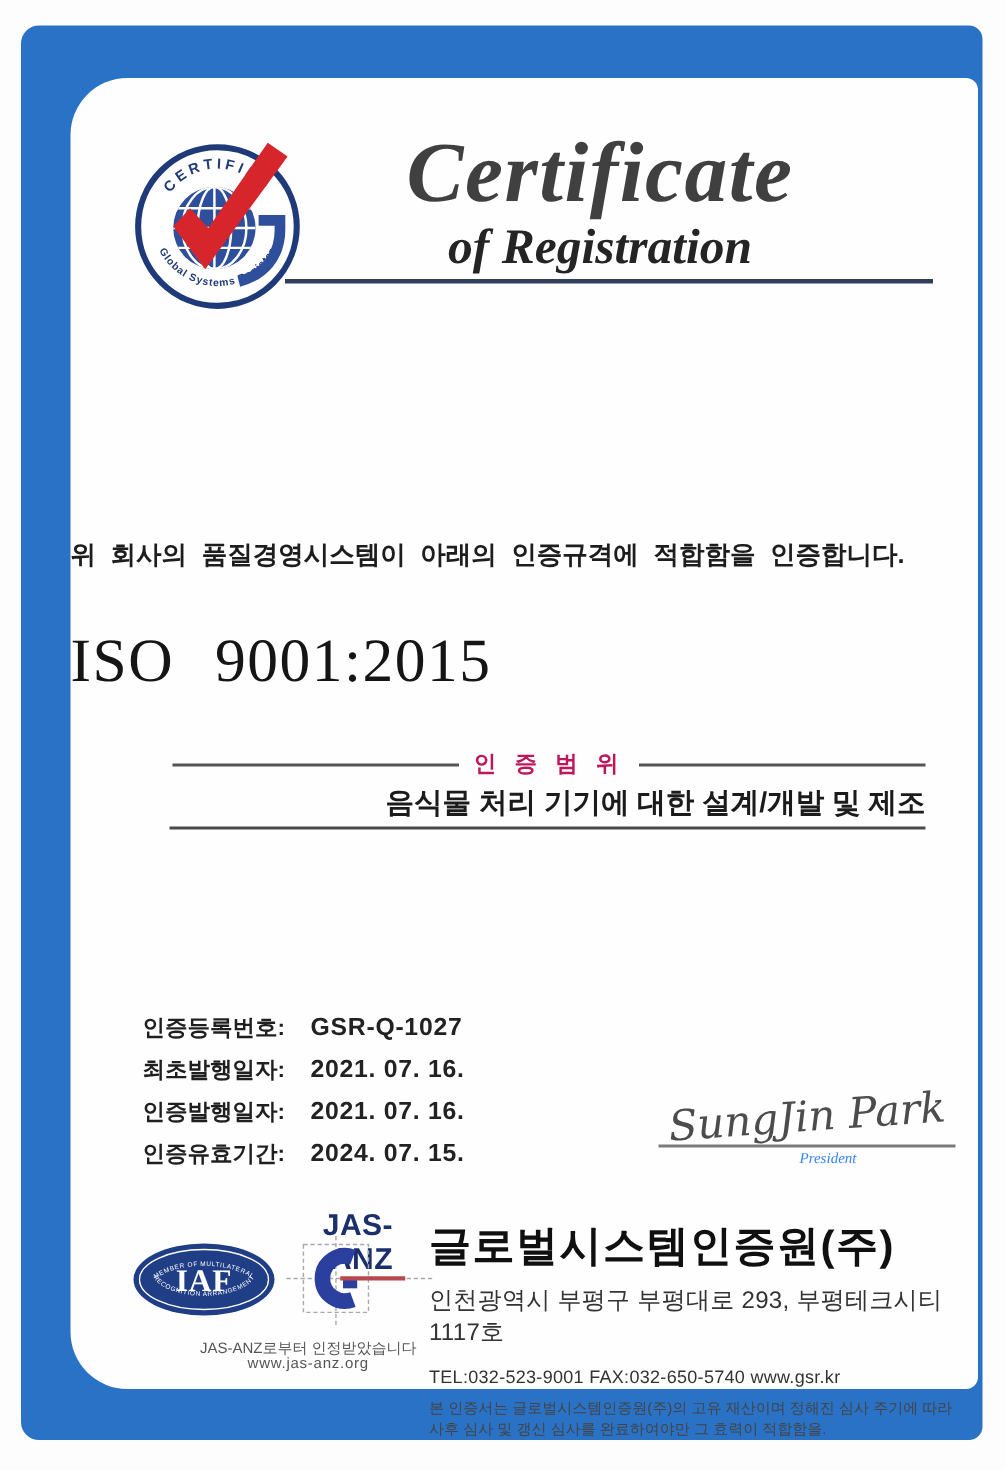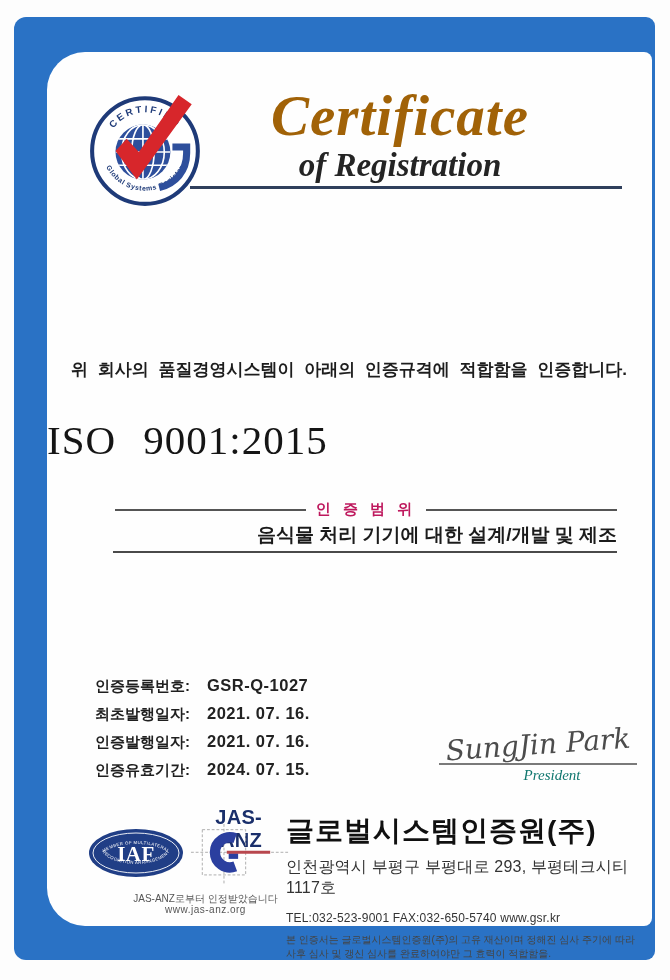--- a/index.html
+++ b/index.html
@@ -13,28 +13,28 @@
            background: #2a72c5; border-radius: 12px 9px 9px 12px; }
   .frame-inner { position: absolute; left: 33px; top: 35px; right: 3px; bottom: 34px;
                  background: #fefefe; border-radius: 38px 8px 8px 38px; }
 
   .content { position: absolute; left: 0; top: 0; width: 670px; height: 980px; }
 
   
   .gsr-seal { position: absolute; left: 86px; top: 88px; width: 122px; height: 122px; }
   .title-block { position: absolute; left: 190px; top: 86px; width: 420px; text-align: center; }
   .title { font-family: "Liberation Serif", serif; font-style: italic; font-weight: 600;
-           font-size: 57px; color: #a16207; line-height: 1.04; letter-spacing: 1px; }
+           font-size: 57px; color: #404040; line-height: 1.04; letter-spacing: 1px; }
   .subtitle { font-family: "Liberation Serif", serif; font-style: italic; font-weight: 600;
               font-size: 33px; color: #242424; margin-top: 2px; }
   .title-rule { position: absolute; left: 190px; top: 186px; width: 432px; height: 3px;
                 background: #2f3f5c; }
 
   
-  .statement { position: absolute; left: 47px; top: 358px; width: 604px; text-align: center;
+  .statement { position: absolute; left: 47px; top: 358px; width: 604px; 
                font-size: 17px; font-weight: 700; color: #1d1d1d; word-spacing: 5px; }
 
   
   .standard { position: absolute; left: 47px; top: 416px; width: 604px; text-align: left;
               font-family: "Liberation Serif", serif; font-size: 41px; font-weight: 500;
               color: #151515; letter-spacing: 1px; word-spacing: 16px; }
 
   
   .scope-row { position: absolute; left: 115px; top: 500px; width: 502px;
                display: flex; align-items: center; }
@@ -51,22 +51,22 @@
   .detail-row { display: flex; align-items: baseline; height: 28px; }
   .detail-label { width: 106px; font-size: 15px; font-weight: 700; color: #1f1f1f; }
   .detail-value { margin-left: 6px; font-family: Liberation Sans, sans-serif;
                   font-size: 16.5px; font-weight: 600; color: #222; letter-spacing: 0.5px; }
 
   
   .signature { position: absolute; left: 438px; top: 728px; width: 200px; text-align: center; }
   .sig-name { font-family: "DejaVu Serif", serif; font-style: italic; font-size: 28px;
               color: #4c4c4c; transform: rotate(-4deg); white-space: nowrap; }
   .sig-rule { width: 198px; height: 1.5px; background: #7a7a7a; margin: 2px auto 0 auto; }
-  .sig-title { font-family: "Liberation Serif", serif; font-style: italic; font-size: 15px;
-               color: #0f766e; margin-top: 2px; padding-left: 28px; }
+  .sig-title { font-family: "Liberation Serif", serif; font-style: italic; font-size: 10px;
+               color: #3b82f6; margin-top: 2px; padding-left: 28px; }
 
   
   .iaf-logo { position: absolute; left: 88px; top: 828px; width: 96px; height: 50px; }
   .jasanz-label { position: absolute; left: 186px; top: 806px; width: 76px; text-align: right;
                   font-size: 20px; font-weight: 700; color: #1a2f6b; letter-spacing: 0.3px; }
   .jasanz-mark { position: absolute; left: 180px; top: 824px; width: 120px; height: 66px; }
   .jasanz-note { position: absolute; left: 103px; top: 892px; width: 205px; text-align: center;
                  font-size: 10px; color: #555; }
   .jasanz-site { position: absolute; left: 103px; top: 904px; width: 205px; text-align: center;
                  font-size: 10px; color: #555; letter-spacing: 0.5px; }

